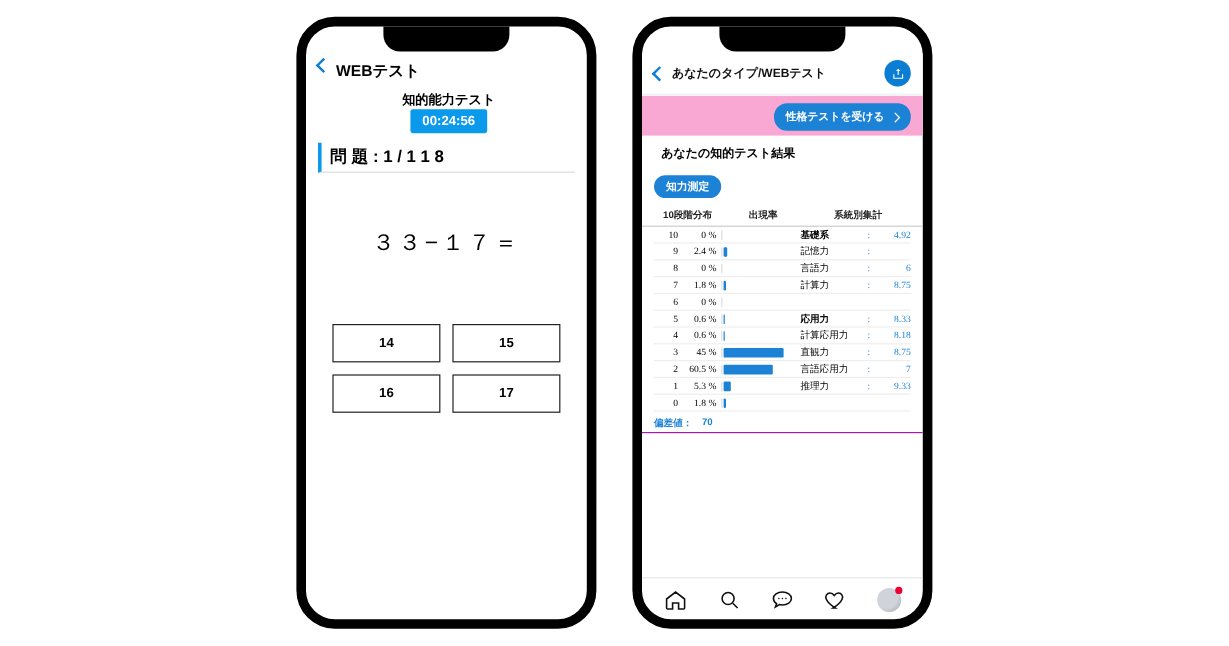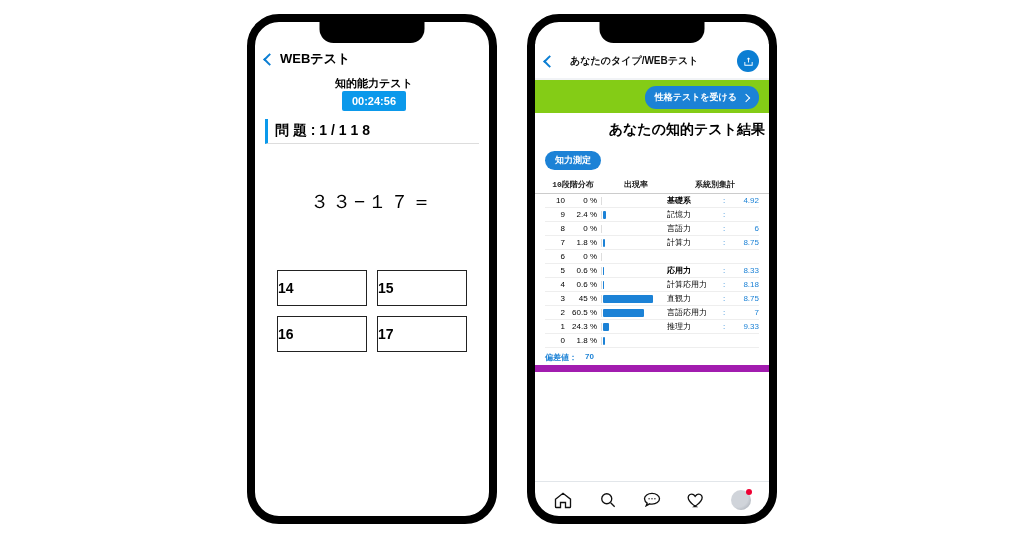--- a/index.html
+++ b/index.html
@@ -23,56 +23,56 @@
     position: absolute; top: -1px; left: 50%;
     transform: translateX(-50%);
     width: 105px; height: 22px;
     background: #000;
     border-radius: 0 0 14px 14px;
     z-index: 10;
   }
   .screen { flex: 1; display: flex; flex-direction: column; overflow: hidden; padding-top: 22px; }
 
   
-  .hdr1 { display: flex; align-items: center; gap: 6px; padding: 6px 10px 6px 10px; }
+  .hdr1 { display: flex; gap: 6px; padding: 6px 10px 6px 10px; }
   .chev { width: 9px; height: 9px; border-left: 2px solid #0b7ed3; border-bottom: 2px solid #0b7ed3; transform: rotate(45deg); }
   .hdr1 .title { font-size: 13px; font-weight: 700; }
   .row-sub { display:flex; align-items:center; justify-content:space-between; padding: 2px 10px 4px 14px; flex-direction: column; }
   .sub-title { font-size: 11px; font-weight: 700; }
   .timer { background:#0b99eb; color:#fff; font-weight:700; font-size:11px; padding:4px 10px; border-radius:2px; }
   .qnum-row { border-left:3px solid #0b99eb; margin:4px 10px 0 10px; padding:3px 7px; font-size:14px; font-weight:700; border-bottom:1px solid #ddd; }
   .question { flex:0 0 auto; margin: 45px 0 55px 0; text-align:center; font-size:19px; letter-spacing:3px; }
   .answers { display:grid; grid-template-columns:1fr 1fr; gap:10px; padding: 0 22px; }
-  .ans { border:1px solid #222; padding:9px 0; font-size:14px; font-weight:700; }
+  .ans { border:1px solid #222; padding:9px 0; text-align:center; font-size:11px; font-weight:700; }
 
   
-  .hdr2 { display:flex; align-items:center; gap:16px; padding:6px 10px; background:#fff; }
+  .hdr2 { display:flex; align-items:center; gap:6px; padding:6px 10px; background:#fff; }
   .hdr2 .title2 { flex:1; font-size:10px; font-weight:700; color:#111; }
   .share-btn { width:22px; height:22px; border-radius:50%; background:#0b7ed3; display:flex; align-items:center; justify-content:center; }
   .topbar-gap { height:2px; background:#f1f3f6; }
-  .cta-row { display:flex; justify-content:flex-end; padding:6px 10px 4px; background:#84cc16; }
+  .cta-row { display:flex; justify-content:flex-end; padding:6px 10px 4px; background:#f9a8d4; }
   .cta { background:#1c82d6; color:#fff; font-size:9px; font-weight:600; padding:5px 10px; border-radius:11px; display:flex; align-items:center; gap:6px; }
   .cta .chev2 { width:6px; height:6px; border-top:1px solid #fff; border-right:1px solid #fff; transform:rotate(45deg); }
-  .result-title { text-align:right; font-size:14px; font-weight:700; padding:8px 4px 10px; }
+  .result-title { text-align:left; font-size:10px; font-weight:700; padding:8px 16px 10px; }
   .pill { display:inline-block; background:#1c82d6; color:#fff; border-radius:11px; font-size:9px; font-weight:600; padding:3px 10px; margin:0 10px 6px; }
-  .tablehead { display:flex; padding:0 10px; font-size:8px; font-weight:700; color:#222; border-bottom:1px solid #ccc;font-family:Liberation Mono, monospace; }
+  .tablehead { display:flex; padding:0 10px; font-size:8px; font-weight:700; color:#222; border-bottom:1px solid #ccc; }
   .tablehead div { padding:3px 0; }
   .th-dist { width:56px; text-align:center; border-right:0; }
   .th-rate { width:70px; text-align:center; }
   .th-right { flex:1; text-align:center; }
-  .rows { padding:0 10px; }
+  .rows { padding:0 10px;font-family:Liberation Serif, serif; }
   .datarow { display:flex; align-items:center; font-size:8px; border-bottom:1px solid #eee; padding:1px 0; min-height:14px; }
   .dr-level { width:24px; text-align:right; padding-right:4px; }
   .dr-pct   { width:32px; text-align:right; padding-right:4px; }
   .dr-barwrap { width:58px; border-left:1px solid #ddd; padding-left:1px; }
   .dr-bar { height:8px; background:#1c82d6; border-radius:1px; }
   .dr-cat { flex:1; padding-left:8px; font-weight:700; }
   .dr-colon { width:6px; color:#1c82d6; }
   .dr-score { width:30px; color:#1c82d6; text-align:right; }
-  .dev-row { display:flex; padding:4px 10px 2px; font-size:8px; border-bottom:7px solid #a21caf; gap:8px; }
+  .dev-row { display:flex; padding:4px 10px 2px; font-size:8px; border-bottom:1px solid #a21caf; gap:8px; }
   .dev-lbl { color:#1c82d6; font-weight:600; }
   .dev-val { color:#1c82d6; font-weight:600; }
   .tabbar { margin-top:auto; display:flex; justify-content:space-around; align-items:center; padding:8px 6px 6px; border-top:1px solid #e2e6ea; }
   .tabbar .ico { width:20px; height:20px; display:flex; align-items:center; justify-content:center; color:#1b1f23; }
   svg { display:block; }
   .avatar { width:20px; height:20px; border-radius:50%; background:radial-gradient(circle at 35% 35%, #d0d4da 0 55%, #9aa0aa 100%); position:relative; }
   .avatar::after { content:""; position:absolute; top:-1px; right:-1px; width:6px; height:6px; border-radius:50%; background:#e03; }
 
   
 </style>
@@ -215,21 +215,21 @@
           <span class="dr-pct">60.5 %</span>
           <span class="dr-barwrap">
             <div class="dr-bar" style="width:73.4%"></div>
           </span>
           <span class="dr-cat" style="font-weight:400">言語応用力</span>
           <span class="dr-colon">:</span>
           <span class="dr-score">7</span>
         </div>
         <div class="datarow">
           <span class="dr-level">1</span>
-          <span class="dr-pct">24.3 %</span>
+          <span class="dr-pct">5.3 %</span>
           <span class="dr-barwrap">
             <div class="dr-bar" style="width:10.6%"></div>
           </span>
           <span class="dr-cat" style="font-weight:400">推理力</span>
           <span class="dr-colon">:</span>
           <span class="dr-score">9.33</span>
         </div>
         <div class="datarow">
           <span class="dr-level">0</span>
           <span class="dr-pct">1.8 %</span>

